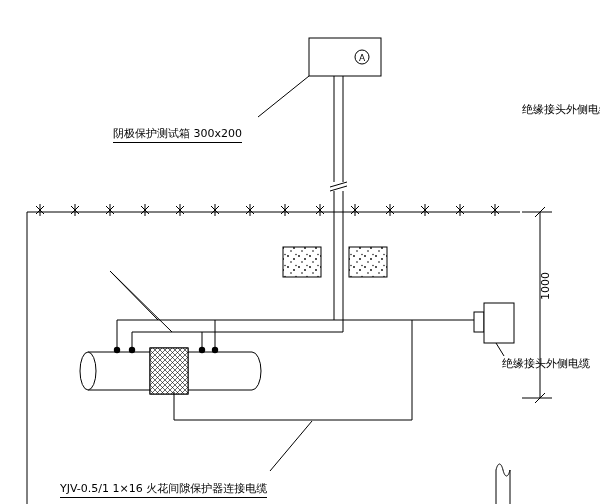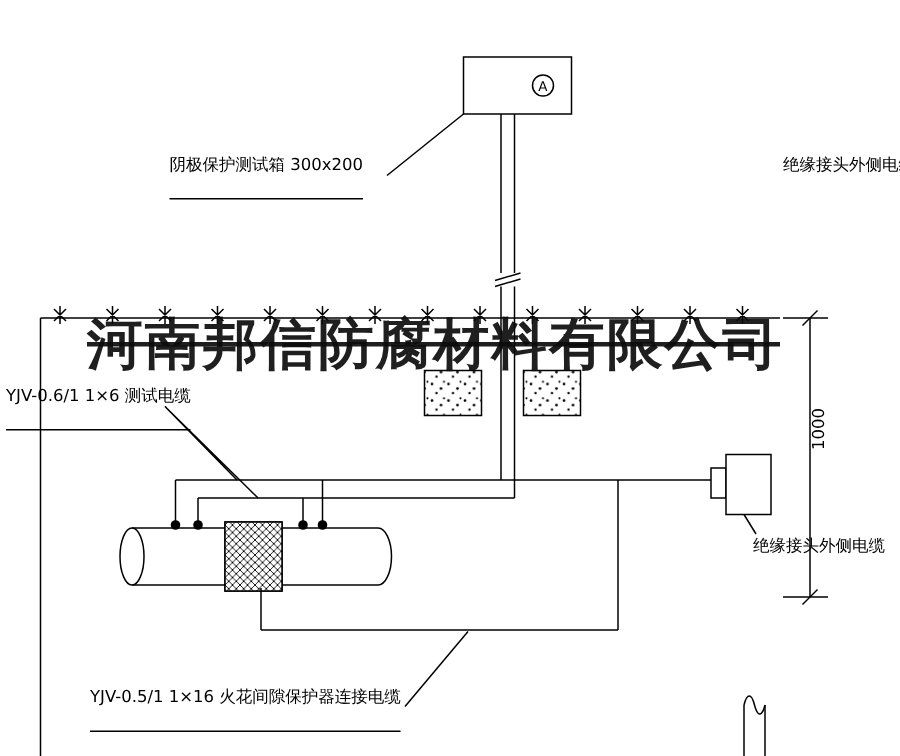--- a/index.html
+++ b/index.html
@@ -4,21 +4,21 @@
 <style>
   html,body{margin:0;padding:0;background:#ffffff;}
   #canvas{
     position:relative;width:600px;height:504px;background:#ffffff;
     overflow:hidden;font-family:"DejaVu Sans","Liberation Sans",sans-serif;
   }
   #canvas svg{position:absolute;left:0;top:0;}
   .label{
     position:absolute;font-size:11px;color:#000;white-space:nowrap;line-height:1.25;
   }
-  .underline{border-bottom:1px solid #000;padding-bottom:15px;}
+  .underline{border-bottom:1px solid #000;padding-bottom:1px;margin-top:24px;}
   .watermark{
     position:absolute;left:58px;top:208px;white-space:nowrap;
     font-family:"DejaVu Serif","Liberation Serif",serif;
     font-size:37px;font-weight:700;letter-spacing:1.5px;line-height:1.15;
     color:rgba(12,12,12,0.92);
     text-decoration:line-through;
   }
   .dim-text{font-size:11px;}
 </style>
 </head>
@@ -128,25 +128,23 @@
       <path d="M270,471 L312,421"></path>
     </g>
 
     <g stroke="#000" stroke-width="1" fill="none">
       <line x1="496" y1="470" x2="496" y2="504"></line>
       <line x1="510" y1="470" x2="510" y2="504"></line>
       <path d="M496,470 c2,-8 5,-8 7,0 c2,8 5,8 7,0"></path>
     </g>
   </svg>
 
-  <div class="watermark">河南邦信防腐材料有限公司</div>
 
   <div class="label underline" style="left:113px;top:103px;">阴极保护测试箱 300x200</div>
 
   <div class="label" style="left:522px;top:103px;">绝缘接头外侧电缆</div>
 
-  <div class="label underline" style="left:4px;top:257px;">YJV-0.6/1 1×6 测试电缆</div>
 
   <div class="label underline" style="left:60px;top:458px;">YJV-0.5/1 1×16 火花间隙保护器连接电缆</div>
 
   <div class="label" style="left:502px;top:357px;">绝缘接头外侧电缆</div>
 
 </div>
 
 </body></html>

